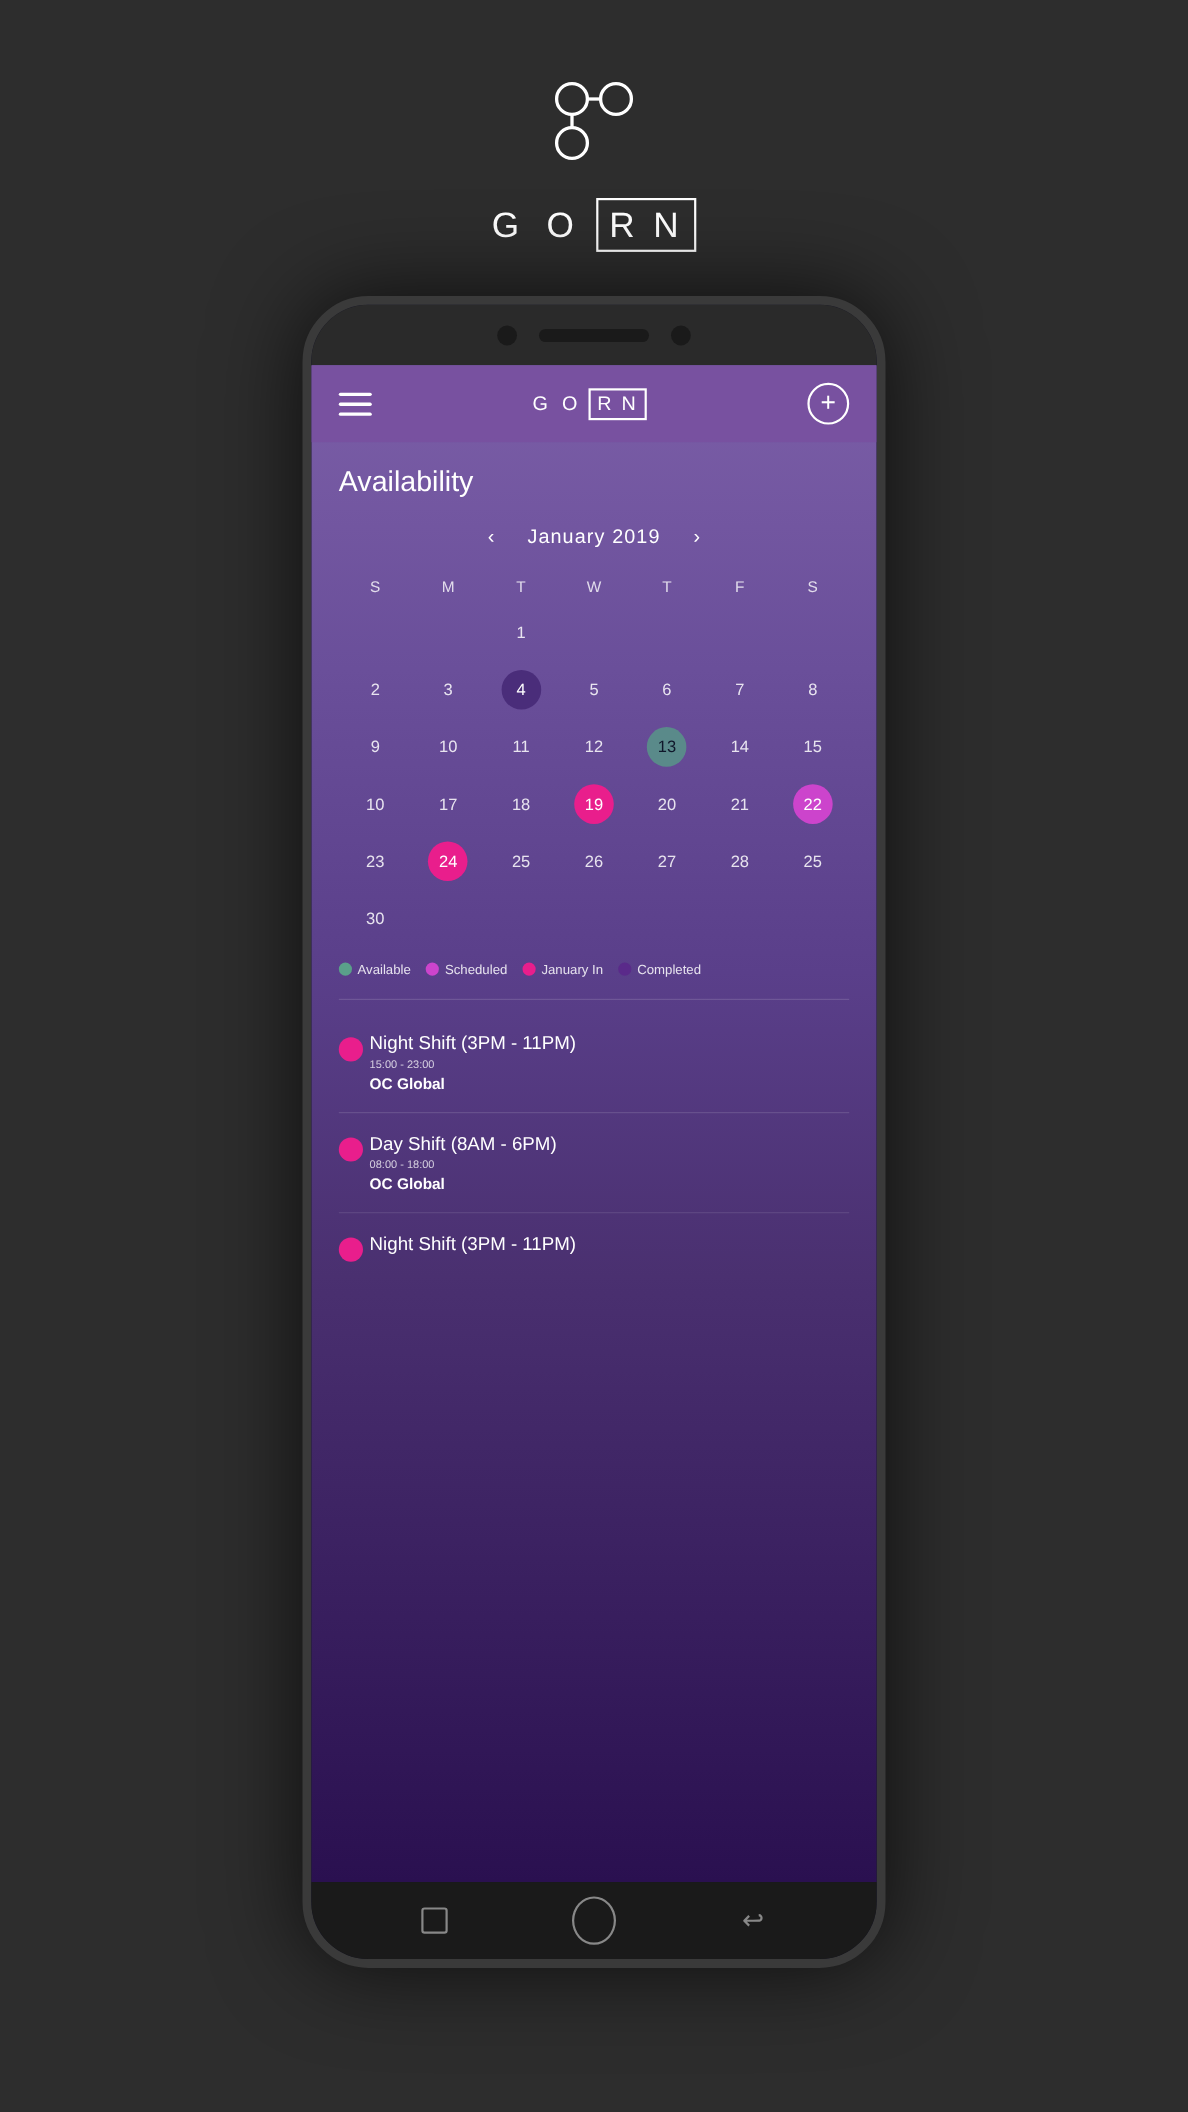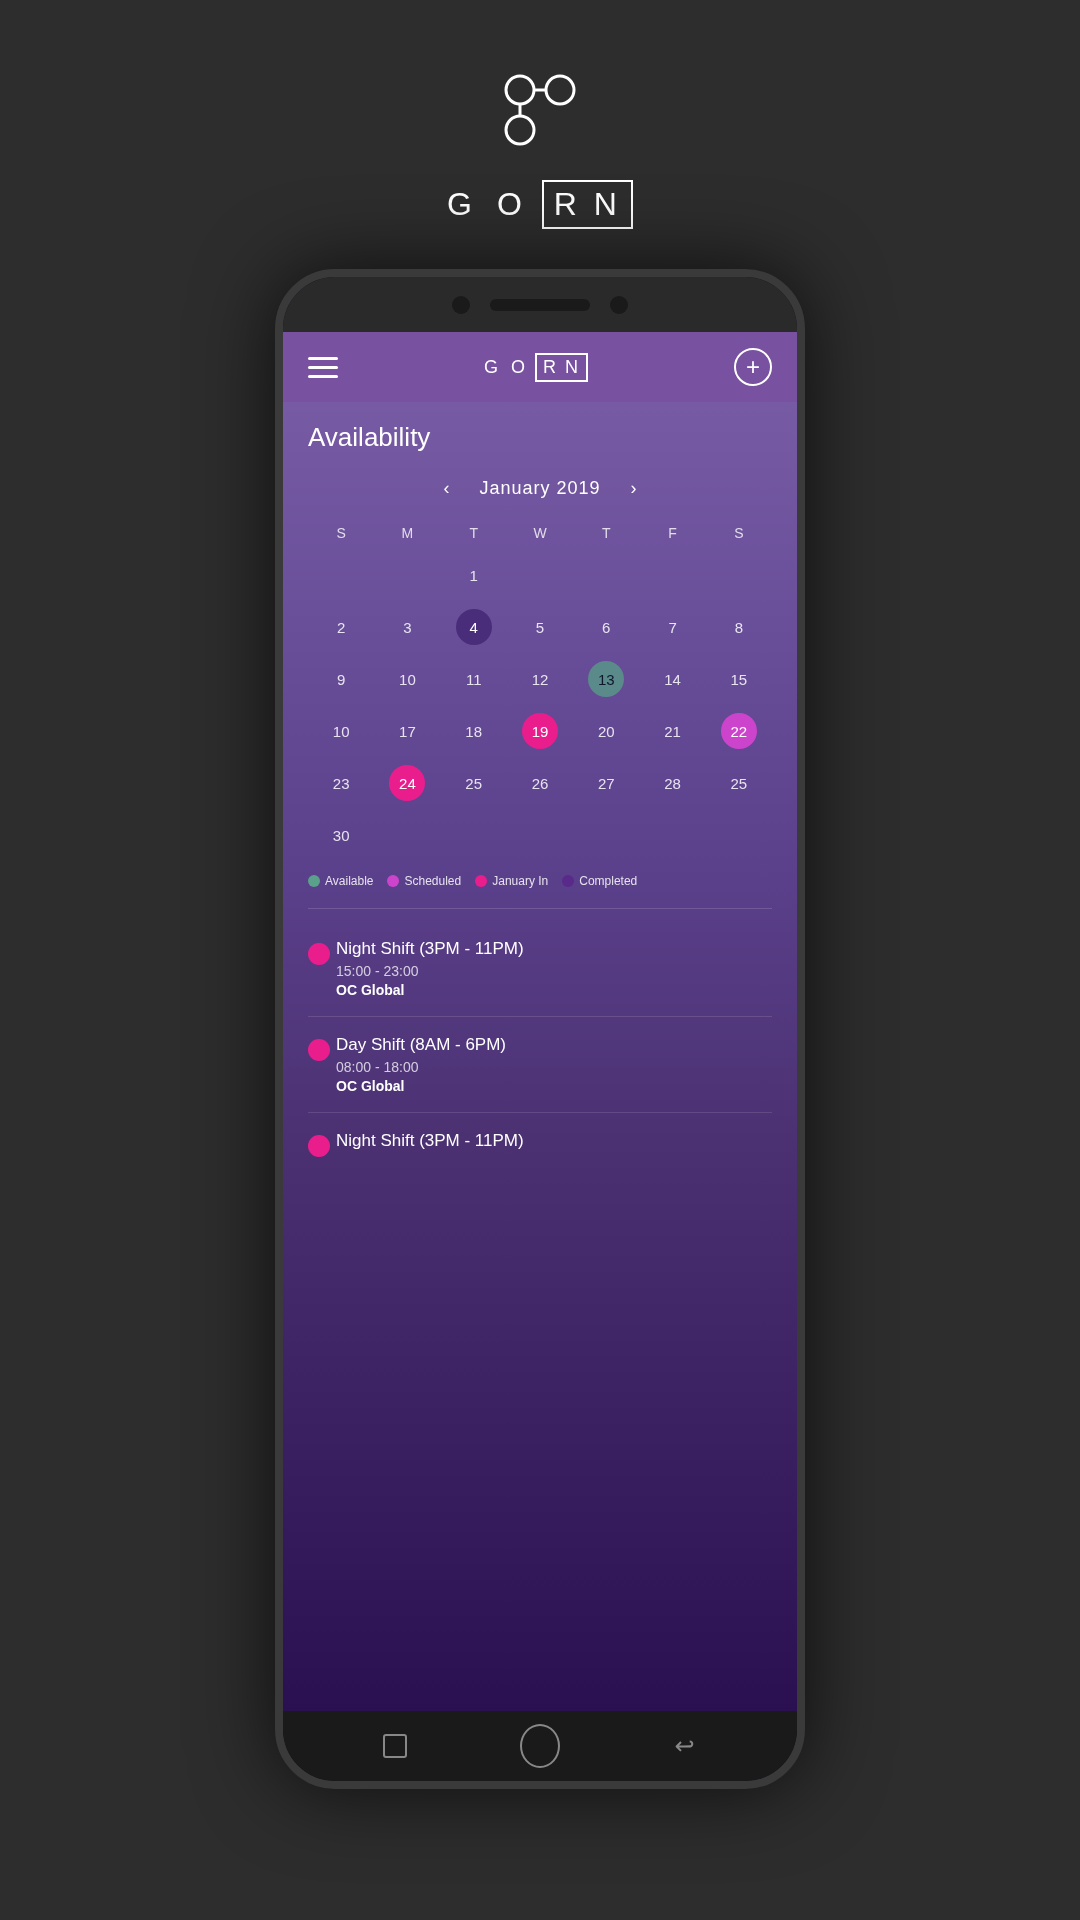--- a/index.html
+++ b/index.html
@@ -290,21 +290,21 @@
     }
     .shift-info {}
     .shift-name {
       color: white;
       font-size: 17px;
       font-weight: 400;
       margin-bottom: 4px;
     }
     .shift-time {
       color: rgba(255,255,255,0.75);
-      font-size: 14px;
+      font-size: 10px;
       margin-bottom: 3px;
     }
     .shift-location {
       color: white;
       font-size: 14px;
       font-weight: 600;
     }
 
     
     .phone-bottom-bar {

